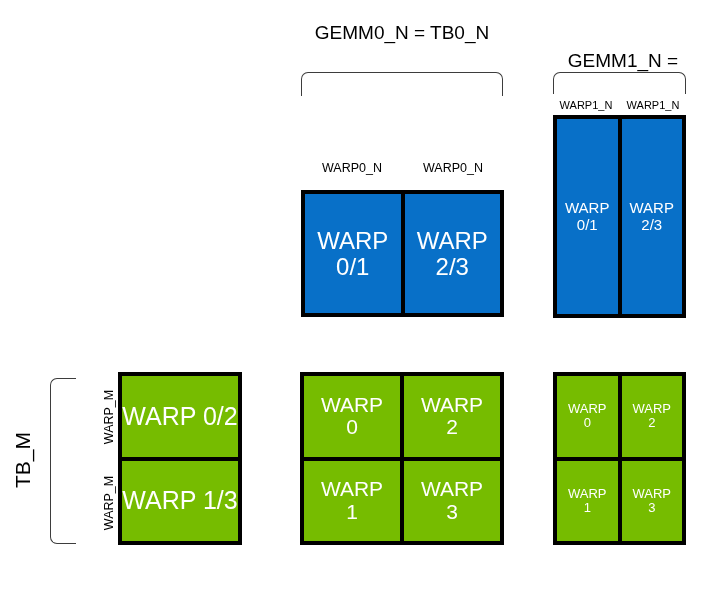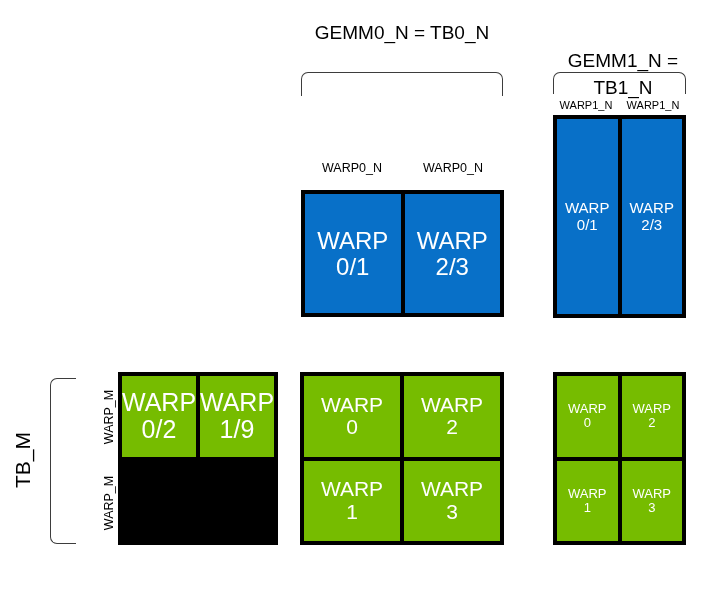--- a/index.html
+++ b/index.html
@@ -119,21 +119,20 @@
 </style>
 </head>
 <body>
 
 <div id="canvas">
 
   <div class="abs heading" style="left:293px; top:20px; width:218px;">GEMM0_N = TB0_N</div>
 
   <div class="abs heading-wrap" style="left:553px; top:6px; width:140px;margin-top:41px;">
     <div>GEMM1_N =</div>
-    <div>TB1_N</div>
   </div>
 
   <div class="abs span-bracket" style="left:301px; top:72px; width:202px; height:24px;"></div>
 
   <div class="abs span-bracket" style="left:553px; top:72px; width:133px; height:22px;"></div>
 
   <div class="abs tick-label-sm" style="left:553px; top:99px; width:66px;">WARP1_N</div>
   <div class="abs tick-label-sm" style="left:620px; top:99px; width:66px;">WARP1_N</div>
 
   <div class="abs grid2" style="left:553px; top:115px; width:133px; height:203px;
@@ -171,24 +170,24 @@
     </div>
   </div>
 
   <div class="abs rot-label-big" style="left:-32px; top:448px; width:110px;">TB_M</div>
 
   <div class="abs span-bracket-v" style="left:50px; top:378px; width:26px; height:166px;"></div>
 
   <div class="abs rot-label" style="left:68px; top:410px; width:82px;">WARP_M</div>
   <div class="abs rot-label" style="left:68px; top:496px; width:82px;">WARP_M</div>
 
-  <div class="abs grid2" style="left:118px; top:372px; width:160px; height:173px;
-              grid-template-columns:1fr 1fr; grid-template-rows:1fr 1fr;">
+  <div class="abs grid2" style="left:118px; top:372px; width:124px; height:173px;
+              grid-template-columns:1fr; grid-template-rows:1fr 1fr;">
     <div class="cell green t-left-lg">WARP 0/2</div>
-    <div class="cell green t-left-lg">WARP 1/9</div>
+    <div class="cell green t-left-lg">WARP 1/3</div>
   </div>
 
   <div class="abs grid2" style="left:300px; top:372px; width:204px; height:173px;
               grid-template-columns:1fr 1fr; grid-template-rows:1fr 1fr;">
     <div class="cell green t-md">
       <div>
         <div>WARP</div>
         <div>0</div>
       </div>
     </div>

